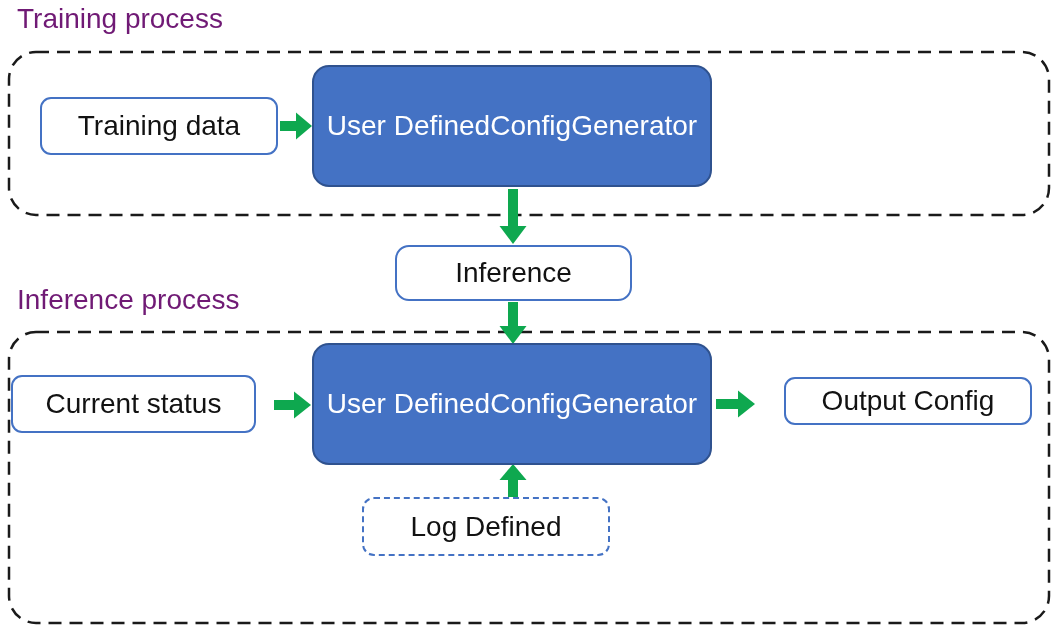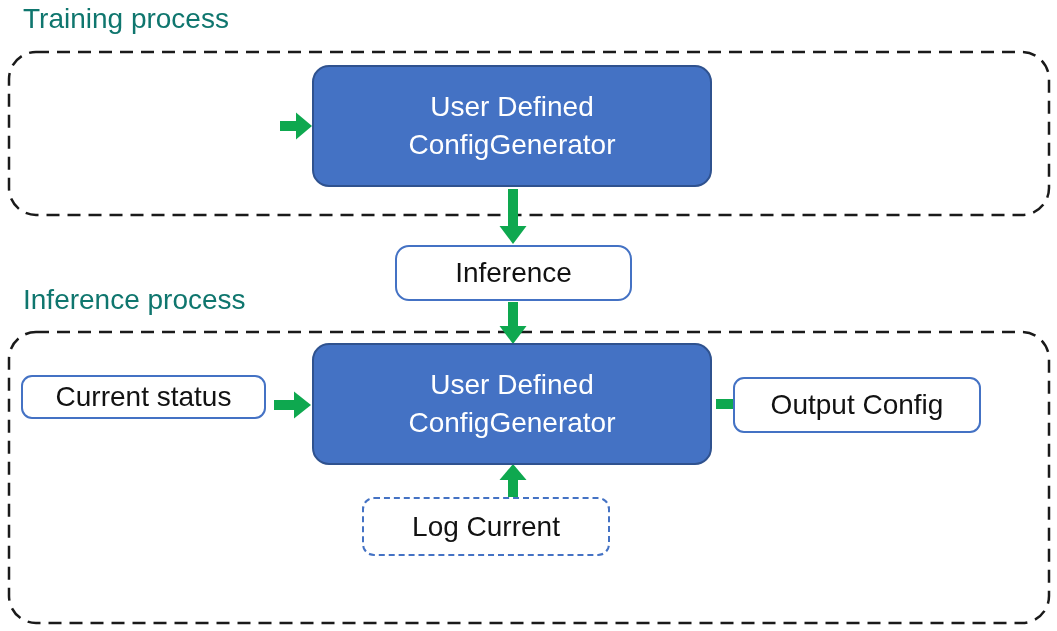--- a/index.html
+++ b/index.html
@@ -16,23 +16,22 @@
 
   .layer-svg {
     position: absolute;
     left: 0; top: 0;
     width: 1057px; height: 631px;
   }
 
   .section-label {
     position: absolute;
     font-size: 28px;
-    color: #0f766e;
+    color: #701a75;
     white-space: nowrap;
-    margin-left: 6px;
   }
   .label-training  { left: 17px; top: 3px; }
   .label-inference { left: 17px; top: 284px; text-align: right; }
 
   .io-box {
     position: absolute;
     background: #ffffff;
     border: 2px solid #4472c4;
     border-radius: 11px;
     display: flex;
@@ -42,21 +41,21 @@
     color: #121212;
     white-space: nowrap;
   }
 
   .node-box {
     position: absolute;
     background: #4472c4;
     border: 2px solid #2f528f;
     border-radius: 17px;
     display: flex;
-    flex-direction: column;
+    flex-direction: row;
     align-items: center;
     justify-content: center;
     font-size: 28px;
     line-height: 38px;
     color: #ffffff;
     text-align: center;
     white-space: nowrap;
   }
 
   .trigger-box {
@@ -68,23 +67,23 @@
     align-items: center;
     justify-content: center;
     font-size: 28px;
     color: #121212;
     white-space: nowrap;
   }
 
   .box-training-data { left: 40px;  top: 97px;  width: 238px; height: 58px; }
   .box-generator-1   { left: 312px; top: 65px;  width: 400px; height: 122px; }
   .box-checkpoint    { left: 395px; top: 245px; width: 237px; height: 56px; border-radius: 14px; }
-  .box-current-status{ left: 21px;  top: 375px; width: 245px; height: 44px; }
+  .box-current-status{ left: 11px;  top: 375px; width: 245px; height: 58px; }
   .box-generator-2   { left: 312px; top: 343px; width: 400px; height: 122px; }
-  .box-output-config { left: 733px; top: 377px; width: 248px; height: 56px; }
+  .box-output-config { left: 784px; top: 377px; width: 248px; height: 48px; }
   .box-log-trigger   { left: 362px; top: 497px; width: 248px; height: 59px; }
   .box-clock-trigger { left: 432px; top: 548px; width: 261px; height: 57px; }
 </style>
 </head>
 <body>
 
 <div class="canvas">
 
   <svg class="layer-svg" viewBox="0 0 1057 631" aria-hidden="true">
 
@@ -114,33 +113,34 @@
     <g fill="#0ea84f">
       <polygon points="499.5,480 526.5,480 513,464"></polygon>
       <rect x="508" y="479" width="10" height="19"></rect>
     </g>
   </svg>
 
   <div class="section-label label-training">Training process</div>
 
   <div class="section-label label-inference">Inference process</div>
 
+  <div class="io-box box-training-data">Training data</div>
 
   <div class="node-box box-generator-1">
     <span>User Defined</span>
     <span>ConfigGenerator</span>
   </div>
 
   <div class="io-box box-checkpoint">Inference</div>
 
   <div class="io-box box-current-status">Current status</div>
 
   <div class="node-box box-generator-2">
     <span>User Defined</span>
     <span>ConfigGenerator</span>
   </div>
 
   <div class="io-box box-output-config">Output Config</div>
 
-  <div class="trigger-box box-log-trigger">Log Current</div>
+  <div class="trigger-box box-log-trigger">Log Defined</div>
 
 
 </div>
 
 </body></html>

